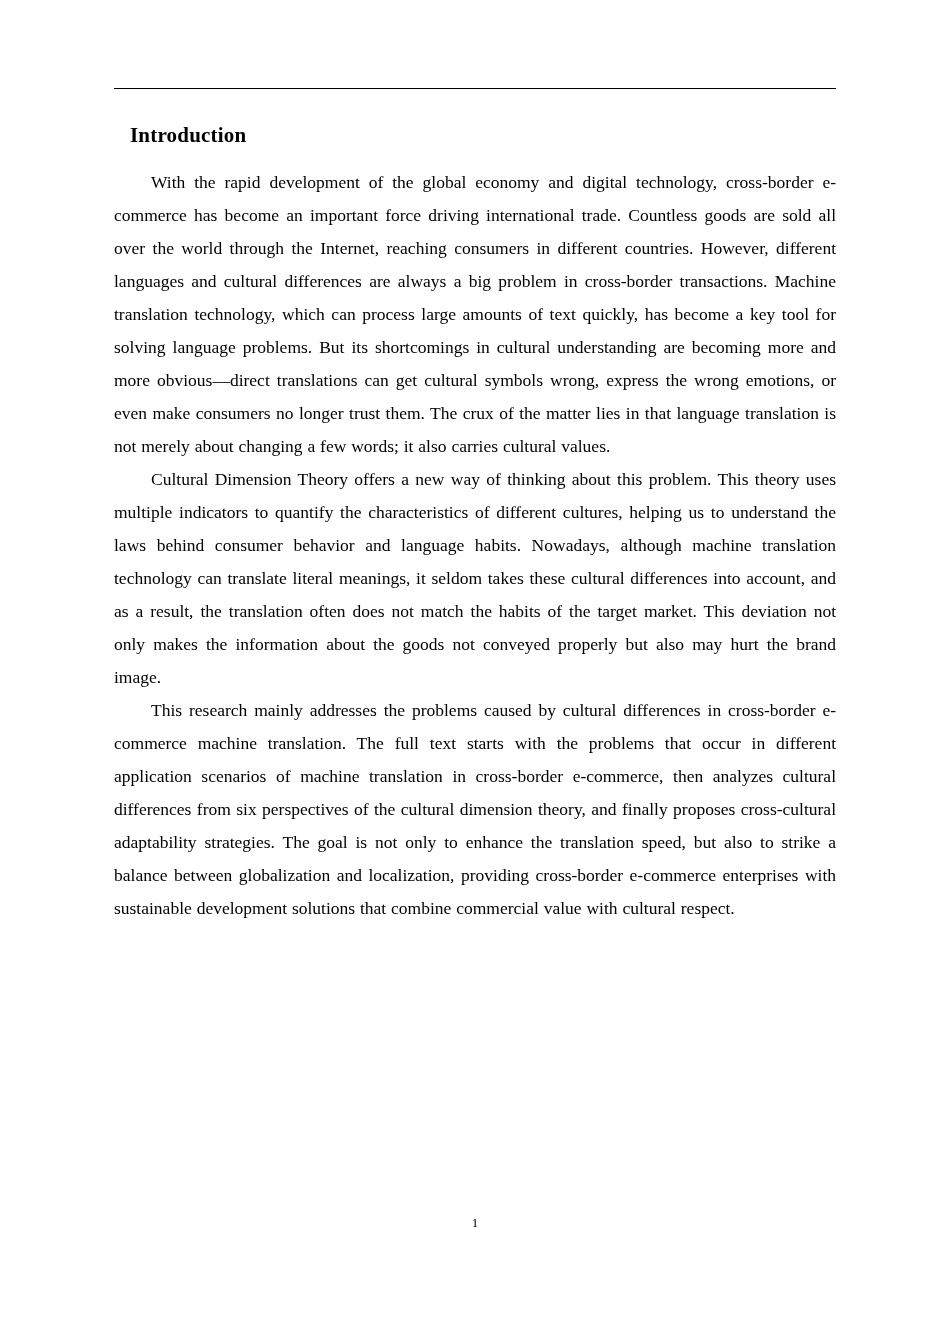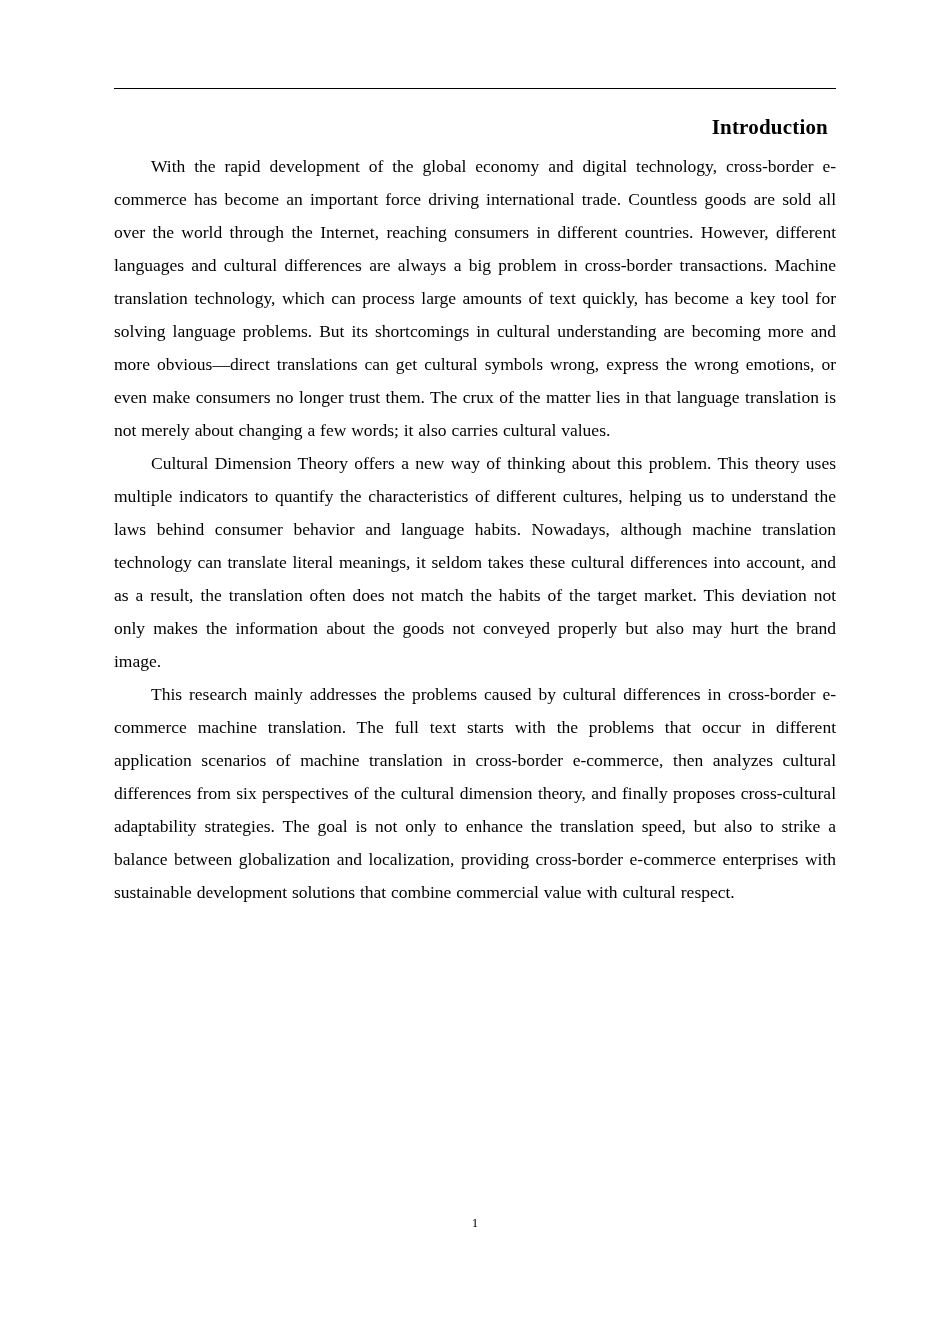--- a/index.html
+++ b/index.html
@@ -24,23 +24,23 @@
   }
   .header-rule {
     border: none;
     border-top: 1.5px solid #000000;
     margin: 0;
     position: relative;
     top: 88px;
     width: 100%;
   }
   .section-title {
-    margin: 8px;
+    margin: 16px;
     padding-top: 103px; 
-    text-align: right;
+    text-align: left;
     font-size: 21px;
     font-weight: bold;
     line-height: 30px;
     letter-spacing: 0.2px;
   }
   .body-text {
     margin-top: 0;
   }
   .body-text p {
     margin: 0;

